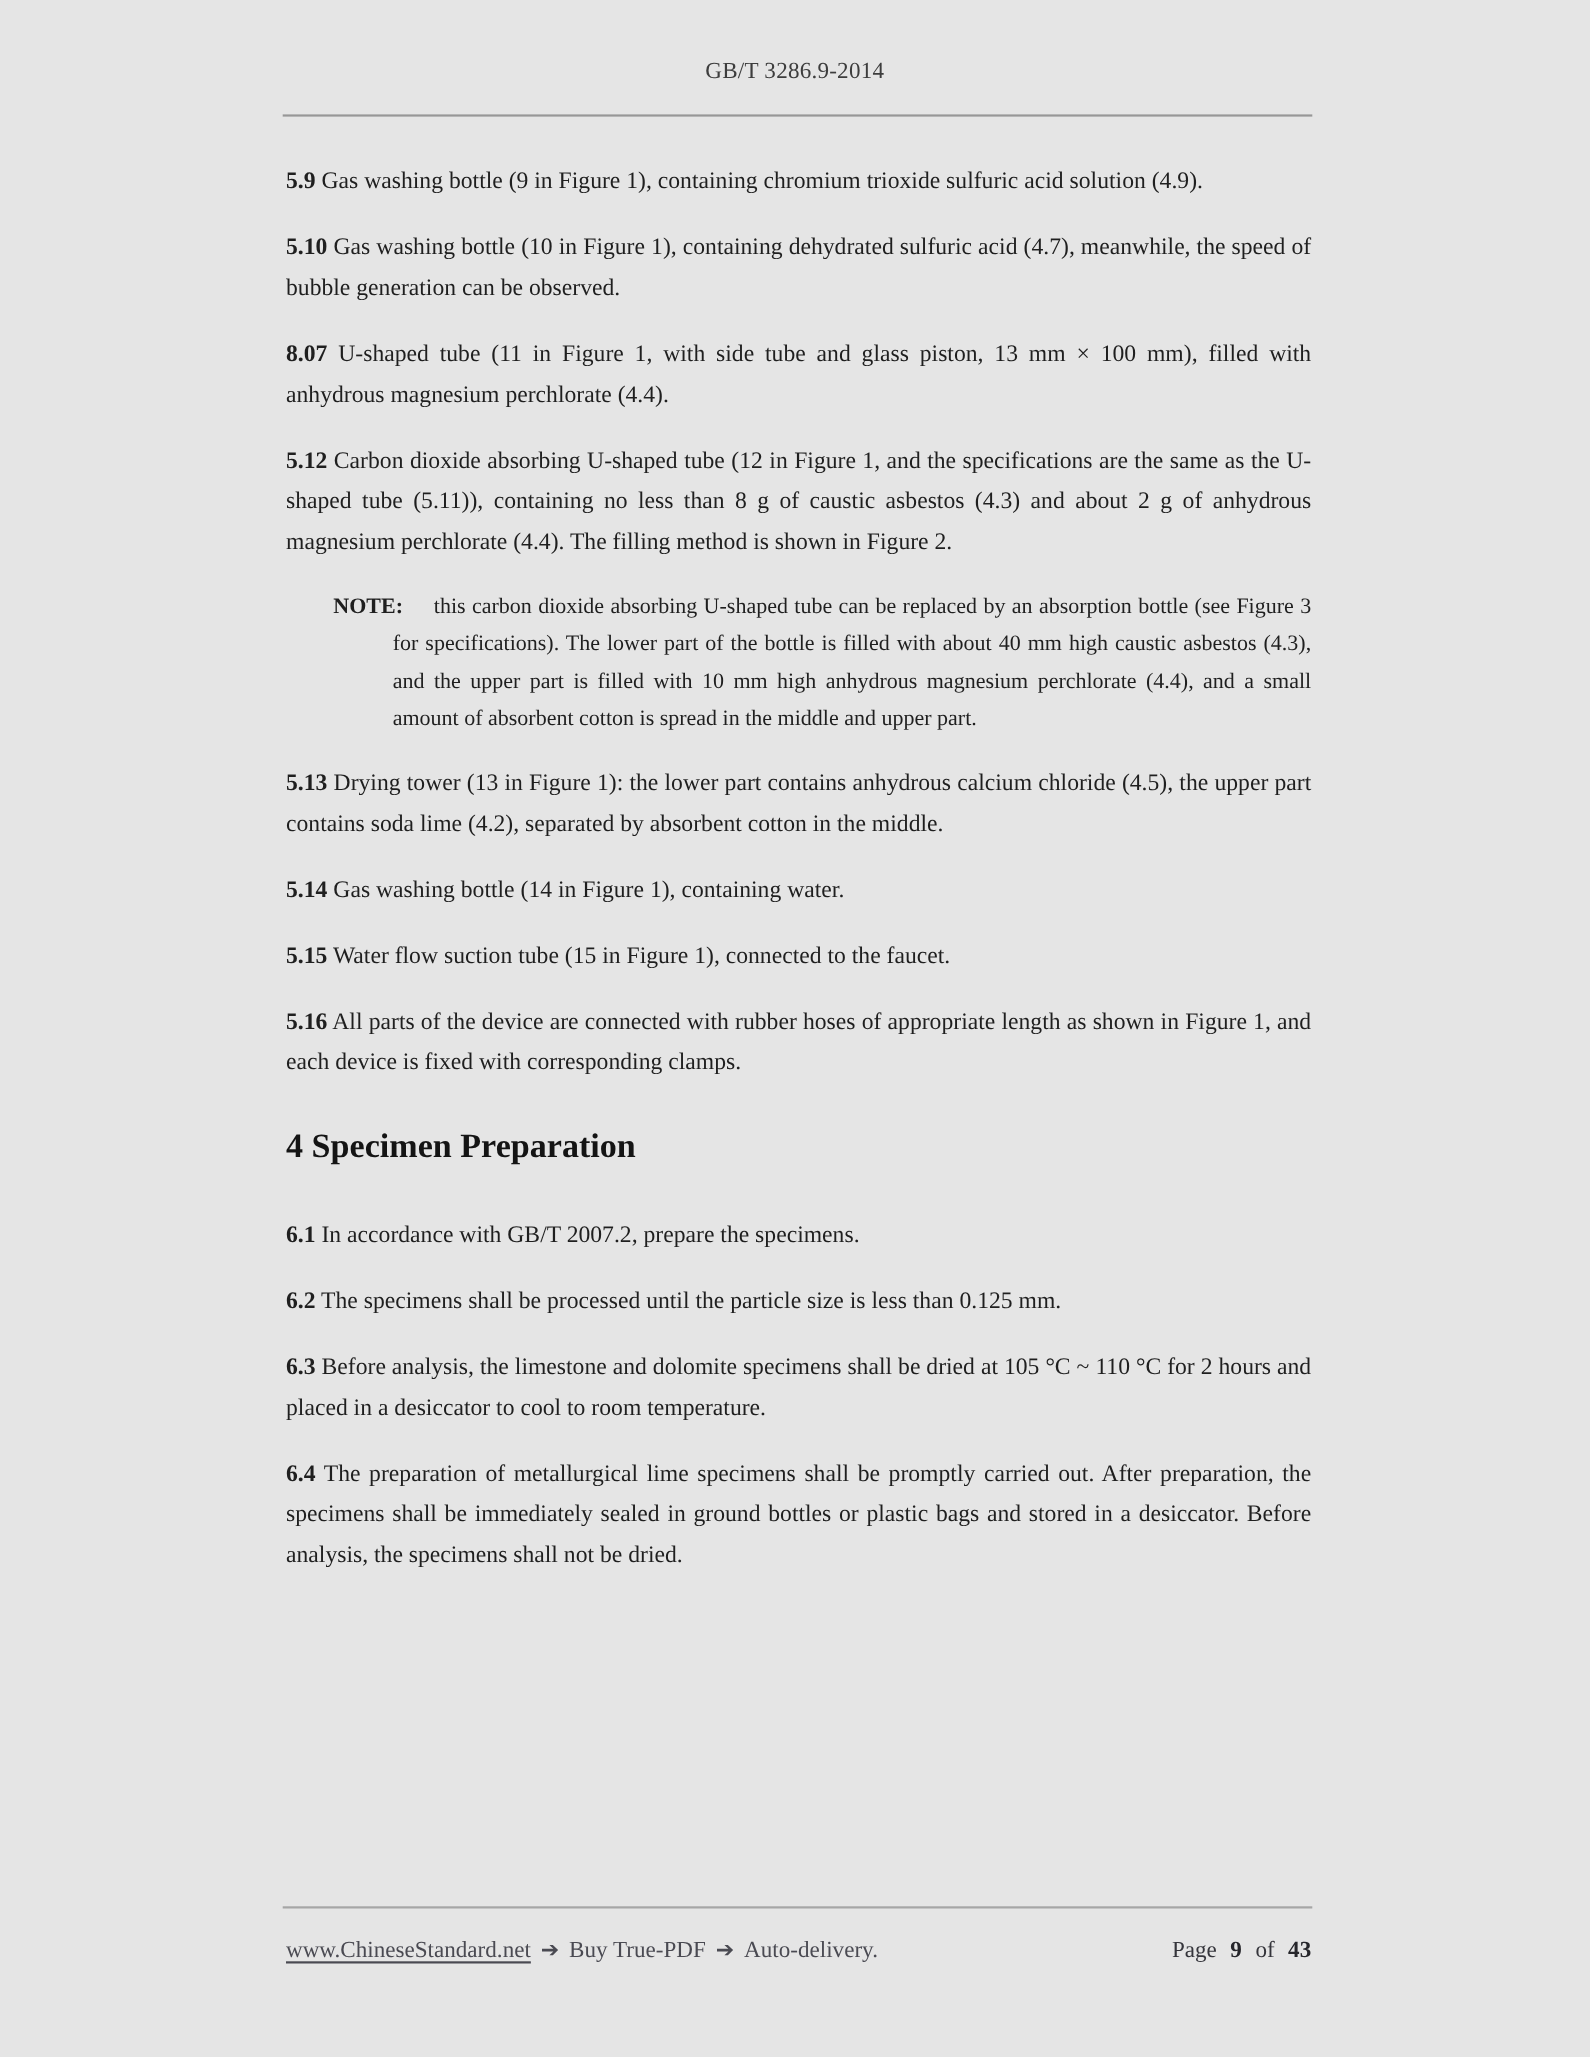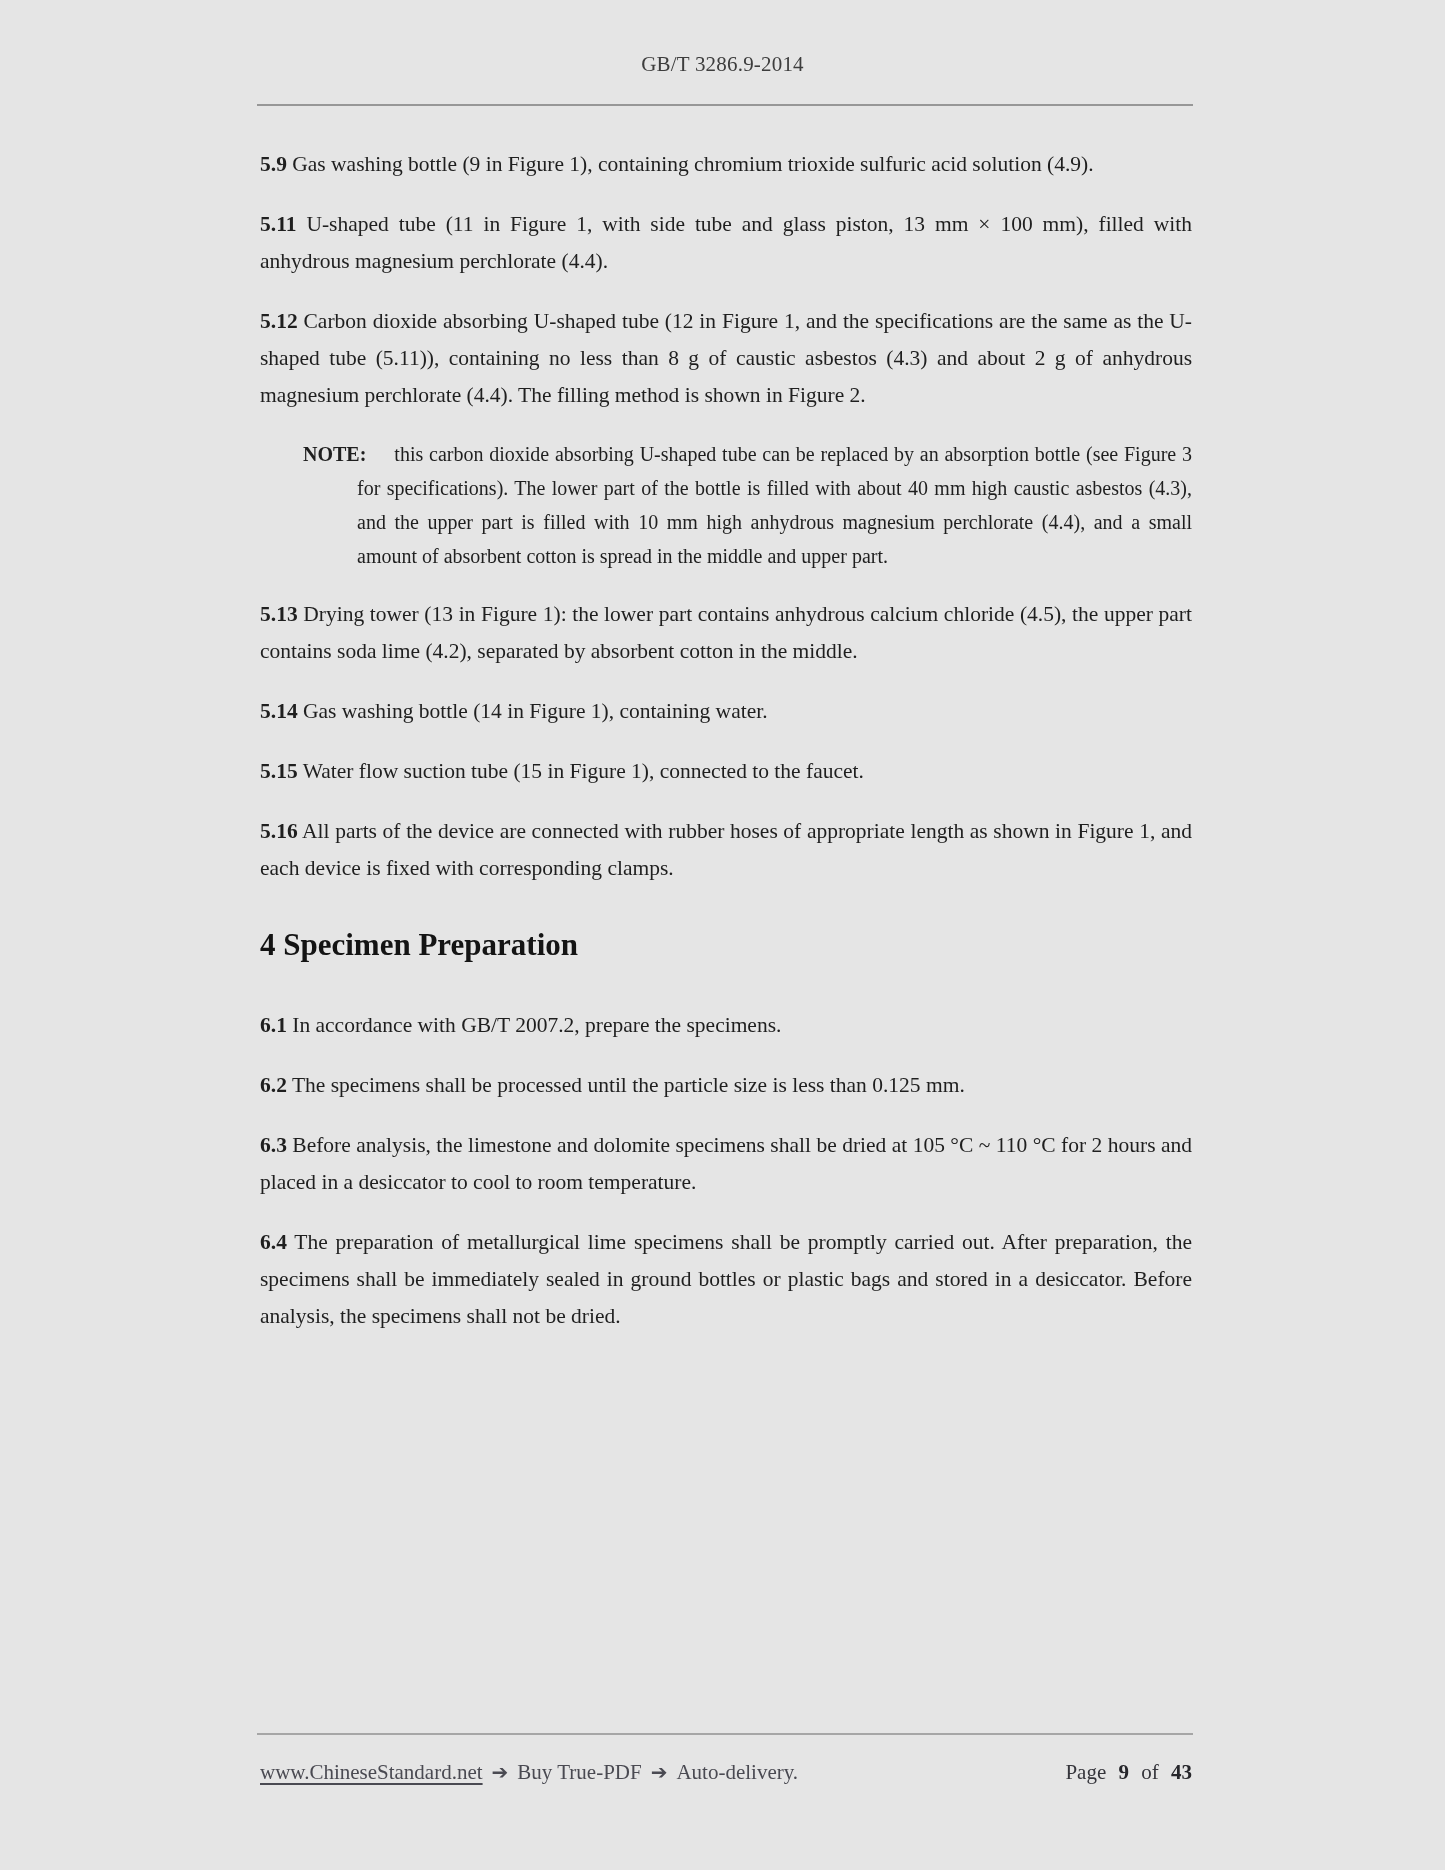--- a/index.html
+++ b/index.html
@@ -57,22 +57,23 @@
 
 <div class="page">
 
   <div class="doc-number">GB/T 3286.9-2014</div>
   <div class="header-rule"></div>
 
   <div class="content">
 
     <p class="clause"><b class="cnum">5.9</b> <span>Gas washing bottle (9 in Figure 1), containing chromium trioxide sulfuric acid solution (4.9).</span></p>
 
+    <p class="clause"><b class="cnum">5.10</b> <span>Gas washing bottle (10 in Figure 1), containing dehydrated sulfuric acid (4.7), meanwhile, the speed of bubble generation can be observed.</span></p>
 
-    <p class="clause"><b class="cnum">5.11</b> <span>U-shaped tube (11 in Figure 1, with side tube and glass piston, 13 mm × 100 mm), filled with anhydrous magnesium perchlorate (4.4).</span></p>
+    <p class="clause"><b class="cnum">8.07</b> <span>U-shaped tube (11 in Figure 1, with side tube and glass piston, 13 mm × 100 mm), filled with anhydrous magnesium perchlorate (4.4).</span></p>
 
     <p class="clause"><b class="cnum">5.12</b> <span>Carbon dioxide absorbing U-shaped tube (12 in Figure 1, and the specifications are the same as the U-shaped tube (5.11)), containing no less than 8 g of caustic asbestos (4.3) and about 2 g of anhydrous magnesium perchlorate (4.4). The filling method is shown in Figure 2.</span></p>
 
     <p class="note"><b class="note-label">NOTE:</b><span>this carbon dioxide absorbing U-shaped tube can be replaced by an absorption bottle (see Figure 3 for specifications). The lower part of the bottle is filled with about 40 mm high caustic asbestos (4.3), and the upper part is filled with 10 mm high anhydrous magnesium perchlorate (4.4), and a small amount of absorbent cotton is spread in the middle and upper part.</span></p>
 
     <p class="clause"><b class="cnum">5.13</b> <span>Drying tower (13 in Figure 1): the lower part contains anhydrous calcium chloride (4.5), the upper part contains soda lime (4.2), separated by absorbent cotton in the middle.</span></p>
 
     <p class="clause"><b class="cnum">5.14</b> <span>Gas washing bottle (14 in Figure 1), containing water.</span></p>
 
     <p class="clause"><b class="cnum">5.15</b> <span>Water flow suction tube (15 in Figure 1), connected to the faucet.</span></p>

